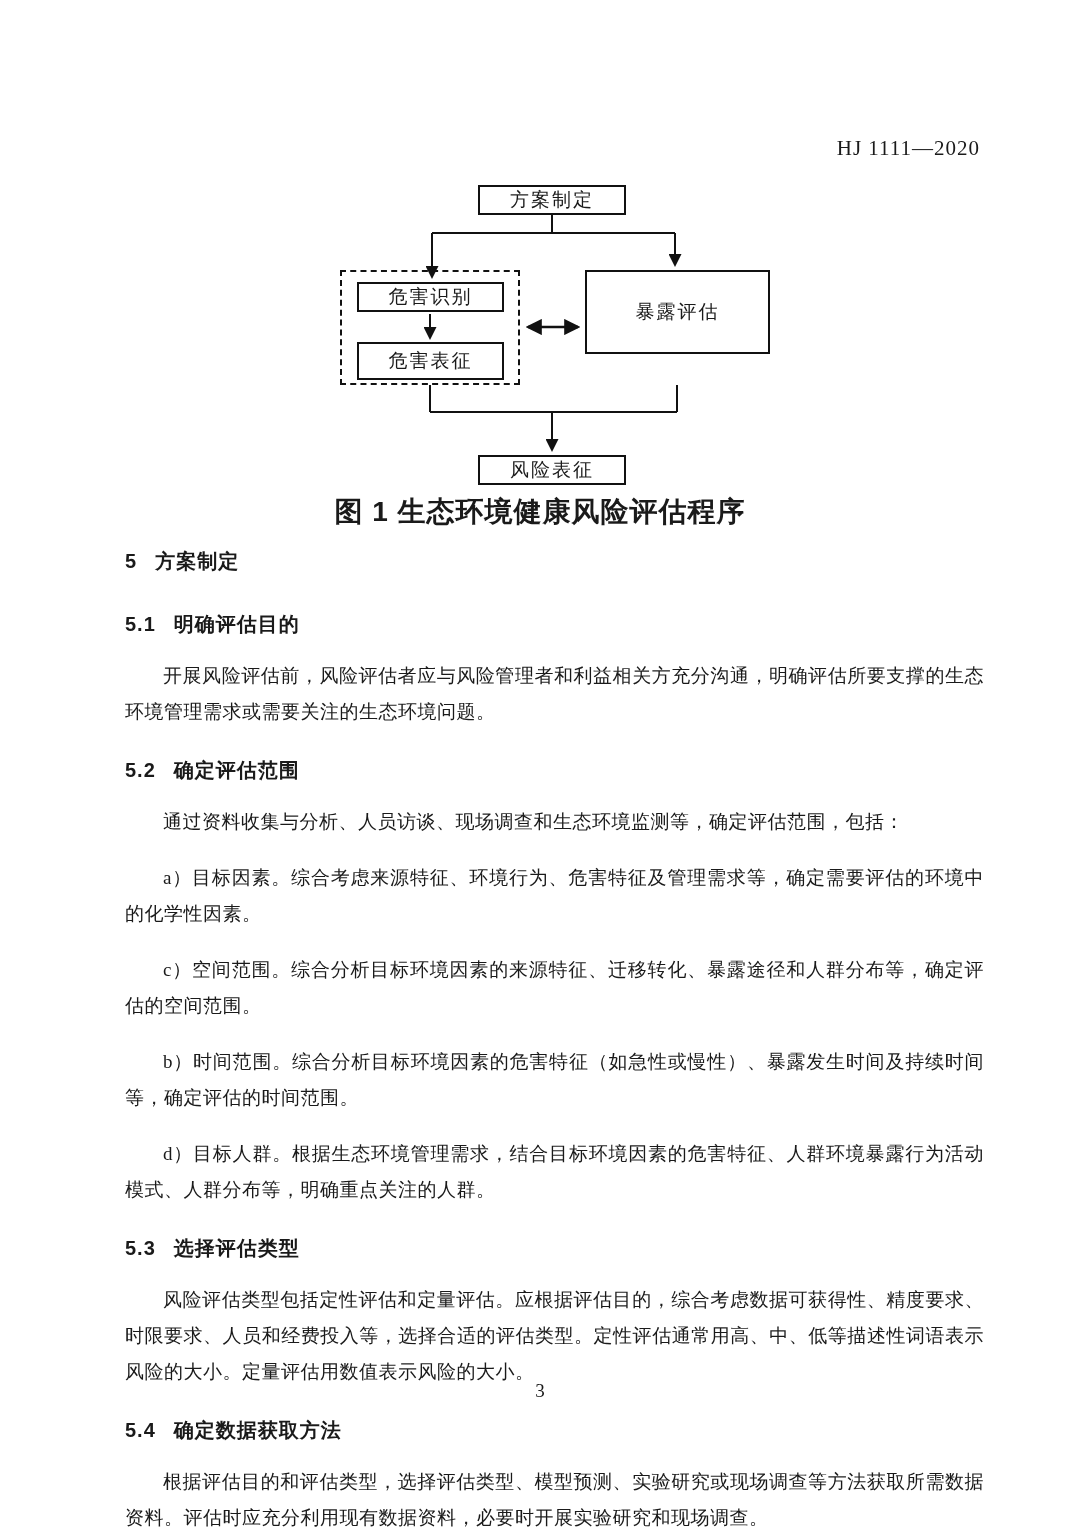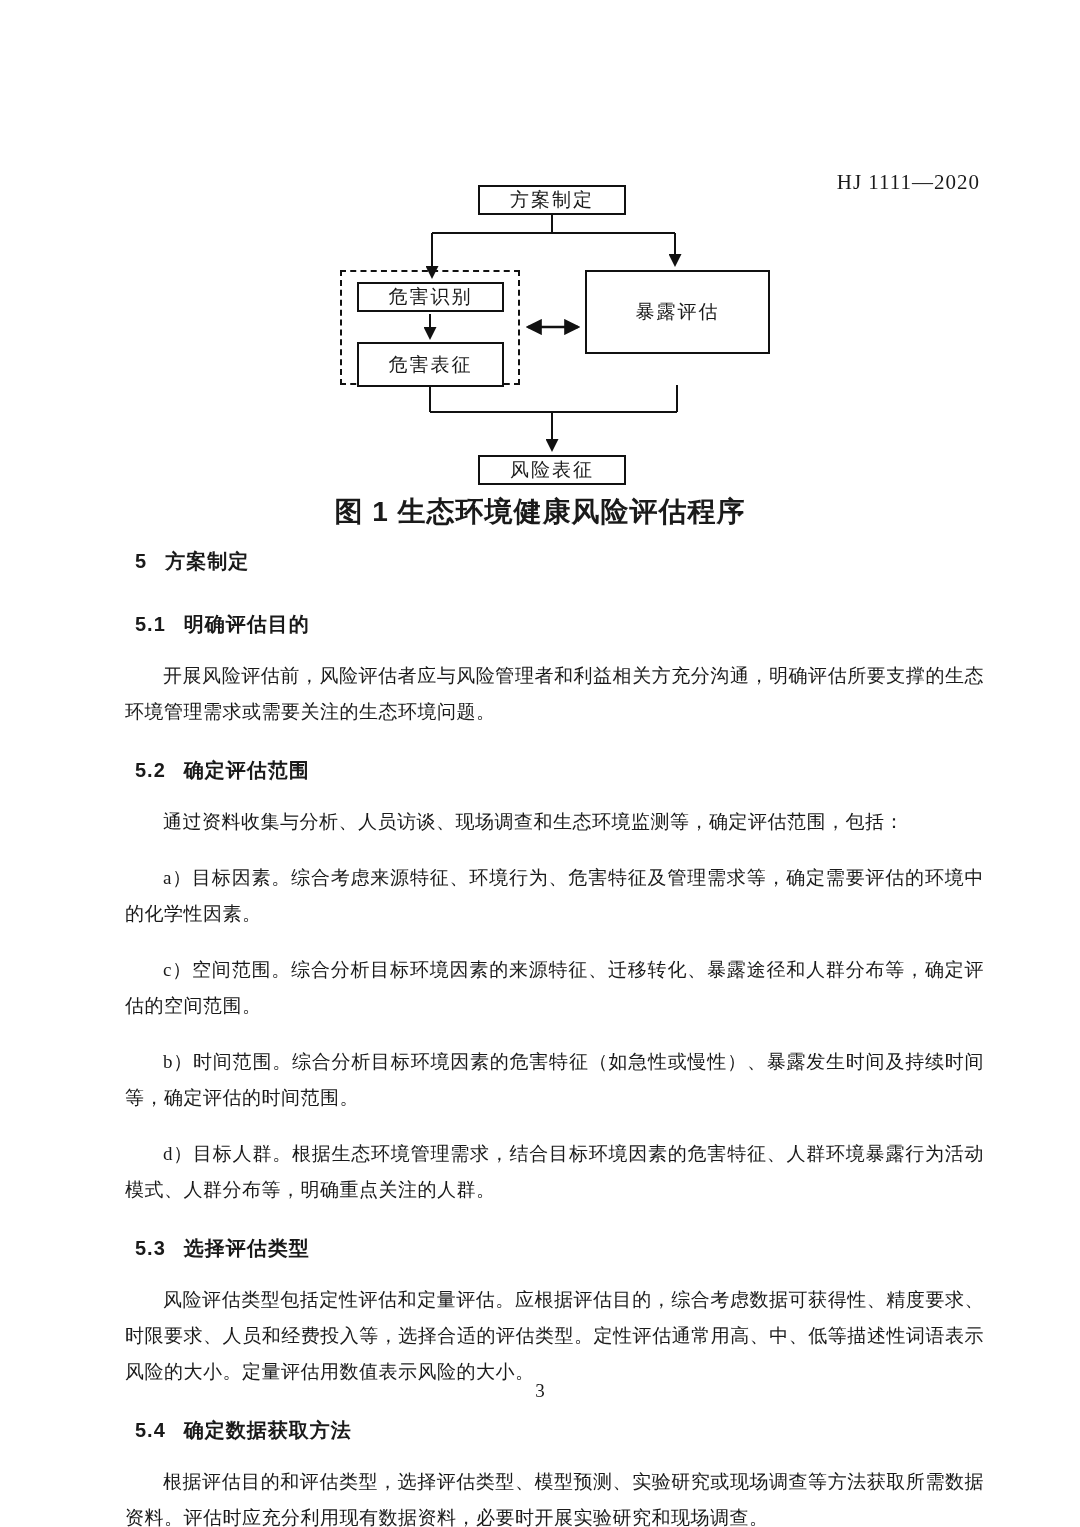--- a/index.html
+++ b/index.html
@@ -13,21 +13,20 @@
     font-family: "Liberation Serif", serif;
     overflow: hidden;
   }
   .doc-number {
     position: absolute;
     top: 136px;
     right: 100px;
     font-size: 21px;
     letter-spacing: 1px;
     font-family: "Liberation Serif", serif;
-    margin-top: 34px;
   }
   
   .diagram {
     position: absolute;
     top: 180px;
     left: 0;
     width: 1080px;
     height: 345px;
   }
   .diagram svg { position: absolute; left: 0; top: 0; }
@@ -61,21 +60,21 @@
   .content {
     position: absolute;
     top: 548px;
     left: 125px;
     right: 96px;
   }
   .sec-heading {
     font-family: "Liberation Sans", sans-serif;
     font-weight: bold;
     font-size: 20px;
-    margin: 27px 10px 17px;
+    margin: 27px 0 17px;
     letter-spacing: 1px;
   }
   .sec-heading.first { margin-top: 0; margin-bottom: 36px; }
   .sec-heading .ht { margin-left: 0.9em; }
   .content p {
     font-size: 19px;
     line-height: 36px;
     text-align: justify;
     text-indent: 2em;
     letter-spacing: 0.5px;
@@ -115,21 +114,21 @@
       <path d="M430,232 H677" stroke="#111" stroke-width="2" fill="none"></path>
       <path d="M552,232 V270" stroke="#111" stroke-width="2" fill="none" marker-end="url(#arrow)"></path>
     </svg>
 
     <div class="dbox" style="left:478px; top:5px; width:148px; height:30px;">方案制定</div>
 
     <div class="dashed-group" style="left:340px; top:90px; width:180px; height:115px;"></div>
 
     <div class="dbox" style="left:357px; top:102px; width:147px; height:30px;">危害识别</div>
 
-    <div class="dbox" style="left:357px; top:162px; width:147px; height:45px;">危害表征</div>
+    <div class="dbox" style="left:357px; top:162px; width:147px; height:38px;">危害表征</div>
 
     <div class="dbox" style="left:585px; top:90px; width:185px; height:84px;">暴露评估</div>
 
     <div class="dbox" style="left:478px; top:275px; width:148px; height:30px;">风险表征</div>
 
     <div class="fig-caption">图 1  生态环境健康风险评估程序</div>
   </div>
 
   <div class="content">
 

